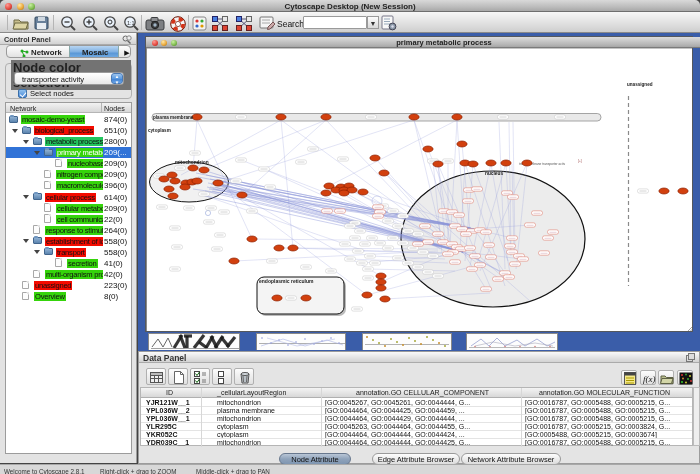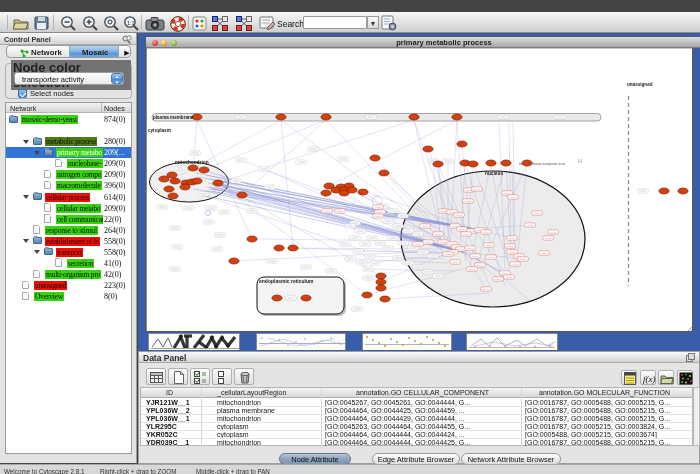--- a/index.html
+++ b/index.html
@@ -45,21 +45,21 @@
 #checkbox:after{content:"";position:absolute;left:2px;top:1px;width:3px;height:5px;
   border:solid #fff;border-width:0 1.5px 1.5px 0;transform:rotate(40deg);}
 #cb-label{position:absolute;left:30px;top:56px;font-size:7.6px;color:#111;}
 #treebox{position:absolute;left:5px;top:69px;width:127px;height:352px;background:#fff;
   border:1px solid #9c9c9c;}
 #tree-head{position:absolute;left:0;top:0;width:125px;height:10px;
   background:linear-gradient(#f2f2f2,#d7d7d7);border-bottom:1px solid #b5b5b5;}
 #tree-head .h1{position:absolute;left:4px;top:1px;font-size:7.2px;color:#222;}
 #tree-head .h2{position:absolute;left:98px;top:1px;font-size:7.2px;color:#222;}
 #tree-head .vd{position:absolute;left:95px;top:0;width:1px;height:10px;background:#b5b5b5;}
-.trow{position:absolute;left:0;width:125px;height:11px;font-family:Liberation Serif, serif;}
+.trow{position:absolute;left:0;width:125px;height:11px;}
 .trow .cnt{position:absolute;left:98px;top:1px;font-size:8px;color:#111;white-space:nowrap;}
 .trow .lab{position:absolute;top:1px;font-size:7.6px;letter-spacing:-0.25px;color:#111;white-space:nowrap;
   padding:0 1px;max-width:999px;overflow:hidden;}
 .tri{position:absolute;top:3.5px;width:0;height:0;border-left:3px solid transparent;
   border-right:3px solid transparent;border-top:4px solid #444;}
 .fold{position:absolute;top:1.5px;width:9px;height:7px;background:linear-gradient(#8fb0d2,#5b84ae);
   border:1px solid #42668e;border-radius:1px;}
 .fold:before{content:"";position:absolute;left:0px;top:-2px;width:4px;height:2px;
   background:#6f96c0;border-radius:1px 1px 0 0;}
 .file{position:absolute;top:0.5px;width:6.5px;height:8.5px;background:#fdfdfd;border:1px solid #a8a8a8;border-radius:0 2px 0 0;}
@@ -95,20 +95,26 @@
 .tab{position:absolute;top:101px;height:12px;border:1px solid #9a9a9a;border-radius:6px;
   background:linear-gradient(#fdfdfd,#dcdcdc);font-size:7.5px;color:#111;text-align:center;}
 .tab.sel{background:linear-gradient(#b9c6d6,#8fa3bb 50%,#7e95b0);border-color:#68788e;}
 #statusbar{left:0;top:464px;width:700px;height:11px;background:#d8d8d8;border-top:1px solid #a8a8a8;
   font-size:6.3px;color:#333;}
 #statusbar span{position:absolute;top:3px;}
 .ticon{position:absolute;top:2px;}
 </style></head><body>
 <div id="app">
 
+<div class="abs" id="titlebar">
+<span class="light" style="left:5px;background:radial-gradient(circle at 35% 30%,#ff9b94,#e2443a 60%,#921d12);"></span>
+<span class="light" style="left:16.5px;background:radial-gradient(circle at 35% 30%,#ffe9a8,#e8a435 60%,#9a6a12);"></span>
+<span class="light" style="left:28px;background:radial-gradient(circle at 35% 30%,#c8f0a0,#7cb94c 60%,#3f7718);"></span>
+<div class="t">Cytoscape Desktop (New Session)</div>
+    </div>
 <div class="abs" id="toolbar">
 <svg class="ticon" style="left:12px;top:3px" width="18" height="16" viewBox="0 0 18 16">
         <path d="M2 5 h5 l2 2 h7 v7 h-14z" fill="#c8bf8e" stroke="#6f6a45" stroke-width="1"></path>
         <path d="M3 8 h13 l-2 6 h-13z" fill="#ddd5a4" stroke="#6f6a45" stroke-width="1"></path>
       </svg>
 <svg class="ticon" style="left:34px;top:3px" width="15" height="16" viewBox="0 0 15 16">
         <rect x="1" y="2" width="13" height="12" rx="1" fill="#68809a" stroke="#33495e"></rect>
         <rect x="4" y="2" width="7" height="4" fill="#cfd8e0"></rect>
         <rect x="3" y="8" width="9" height="6" fill="#e8edf2"></rect>
       </svg>
@@ -226,24 +232,30 @@
 <div id="tree-head">
           <span class="h1">Network</span>
           <span class="vd"></span>
           <span class="h2">Nodes</span>
         </div>
 <div class="trow" style="top:11.0px;">
           <span class="fold" style="left:3px"></span>
           <span class="lab" style="left:15px;background:#35d40b;color:#111;max-width:82px">mosaic-demo-yeast</span>
           <span class="cnt" style="color:#111">874(0)</span>
         </div>
+<div class="trow" style="top:22.1px;">
+          <span class="tri" style="left:6px"></span>
+          <span class="fold" style="left:16px"></span>
+          <span class="lab" style="left:28px;background:#f40b00;color:#111;max-width:69px">biological_process</span>
+          <span class="cnt" style="color:#111">651(0)</span>
+        </div>
 <div class="trow" style="top:33.1px;">
           <span class="tri" style="left:17px"></span>
           <span class="fold" style="left:27px"></span>
-          <span class="lab" style="left:39px;background:#4d7c0f;color:#111;max-width:58px">metabolic process</span>
+          <span class="lab" style="left:39px;background:#22c55e;color:#111;max-width:58px">metabolic process</span>
           <span class="cnt" style="color:#111">280(0)</span>
         </div>
 <div class="trow" style="top:44.2px;background:#3173d7;">
           <span class="tri" style="left:28px"></span>
           <span class="fold" style="left:38px"></span>
           <span class="lab" style="left:50px;background:#35d40b;color:#fff;max-width:47px">primary metabo</span>
           <span class="cnt" style="color:#fff">209(...</span>
         </div>
 <div class="trow" style="top:55.3px;">
           <span class="file" style="left:49px"></span>

